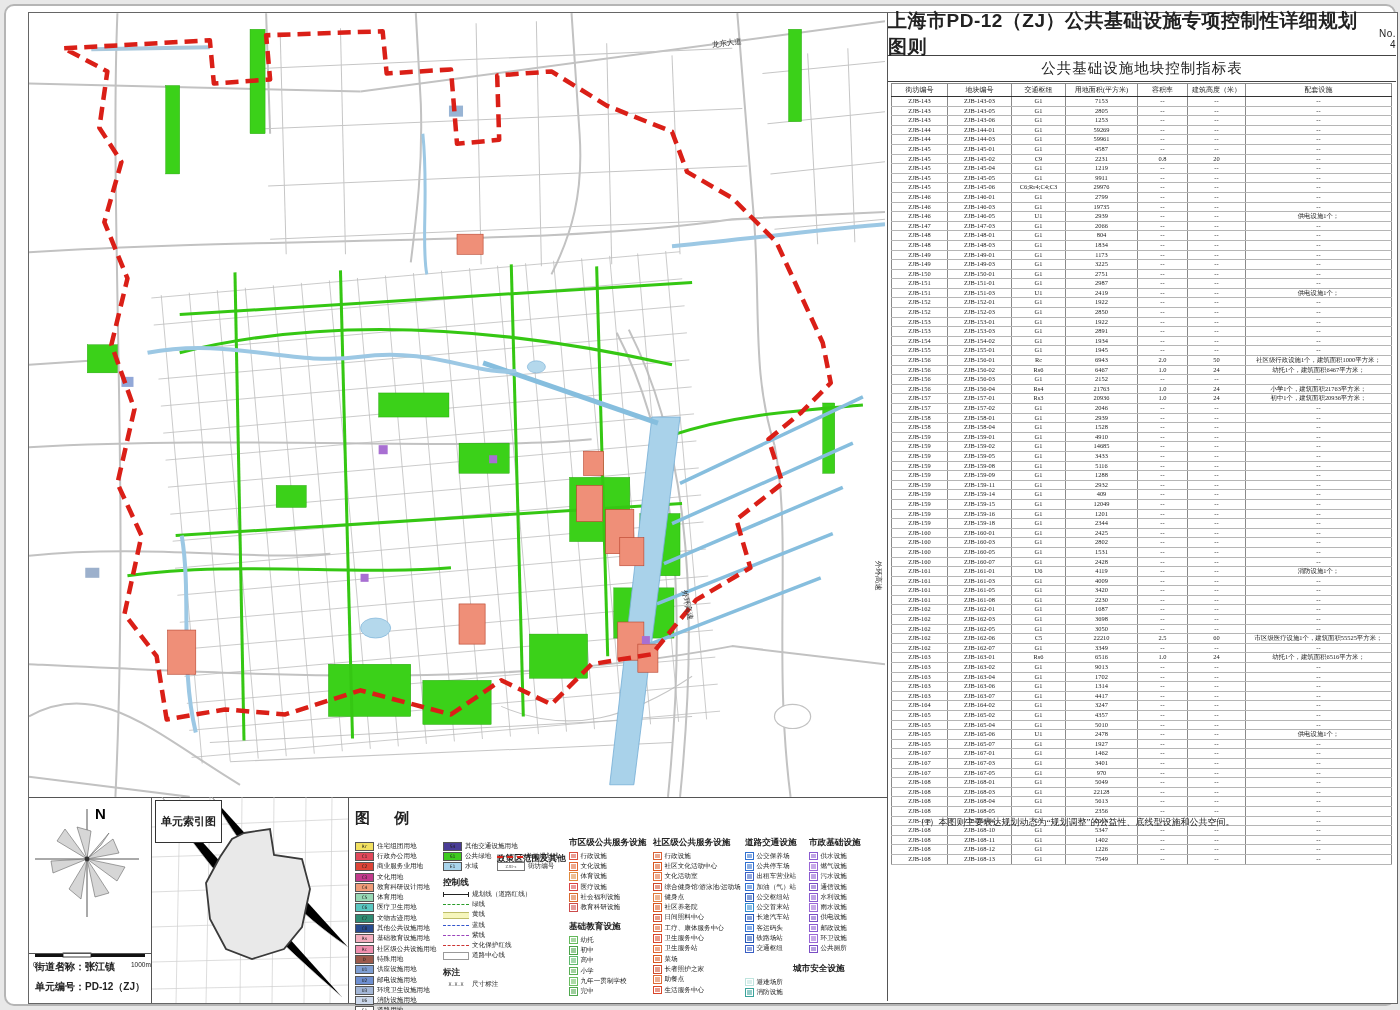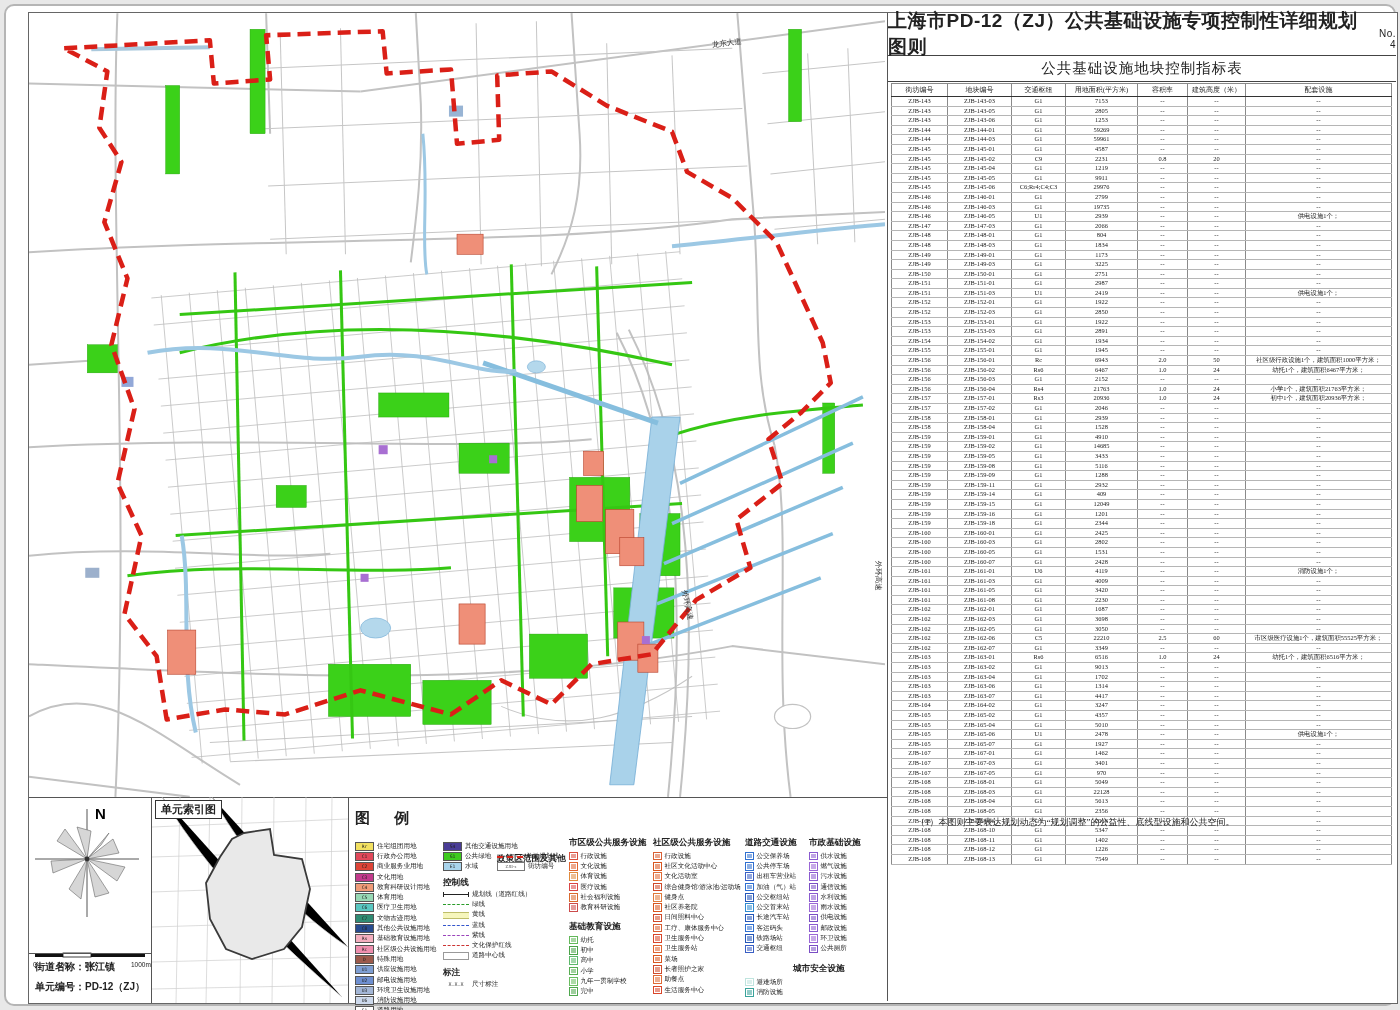--- a/index.html
+++ b/index.html
@@ -28,21 +28,21 @@
   .notes{position:absolute;left:14px;top:802px;width:470px;font-size:9px;line-height:15px;}
   .notes .nt{font-weight:bold;}
 
   
   .hline{position:absolute;left:0;top:784px;width:858px;height:0;border-top:1.2px solid #555;}
   .compass-box{position:absolute;left:0;top:784px;width:122px;height:206px;}
   .street-box{position:absolute;left:0;top:940px;width:122px;height:50px;border-top:1.2px solid #555;
               font-family:"Liberation Sans","DejaVu Sans",sans-serif;font-weight:bold;font-size:10px;}
   .street-box div{margin:6px 0 0 6px;white-space:nowrap;}
   .index-box{position:absolute;left:122px;top:784px;width:196px;height:206px;border-left:1.2px solid #555;border-right:1.2px solid #555;overflow:hidden;}
-  .index-title{position:absolute;left:3px;top:3px;background:#fff;border:1.2px solid #333;padding:1px 5px;
+  .index-title{position:absolute;left:3px;top:3px;background:#fff;border:1.2px solid #333;padding:13px 5px;
                font-family:"Liberation Sans","DejaVu Sans",sans-serif;font-weight:bold;font-size:11px;z-index:2;}
   .legend{position:absolute;left:318px;top:784px;width:540px;height:206px;font-size:6.6px;}
   .lg-title{position:absolute;left:8px;top:12px;font-family:"Liberation Sans","DejaVu Sans",sans-serif;
             font-weight:bold;font-size:15px;letter-spacing:10px;}
   .lg-sec{position:absolute;font-weight:bold;font-size:8.6px;font-family:"Liberation Sans","DejaVu Sans",sans-serif;white-space:nowrap;}
   .lg-col{position:absolute;}
   .lg-item{display:flex;align-items:center;height:10.3px;white-space:nowrap;}
   .chip{width:17px;height:7px;border:0.6px solid #555;margin-right:3px;flex:0 0 auto;
         font-size:4.6px;line-height:7px;text-align:center;color:#222;font-family:"DejaVu Sans Mono",monospace;}
   .ficon{width:6.5px;height:6.5px;border:1.4px solid #c00;margin-right:3px;flex:0 0 auto;background:#fff;position:relative;}

